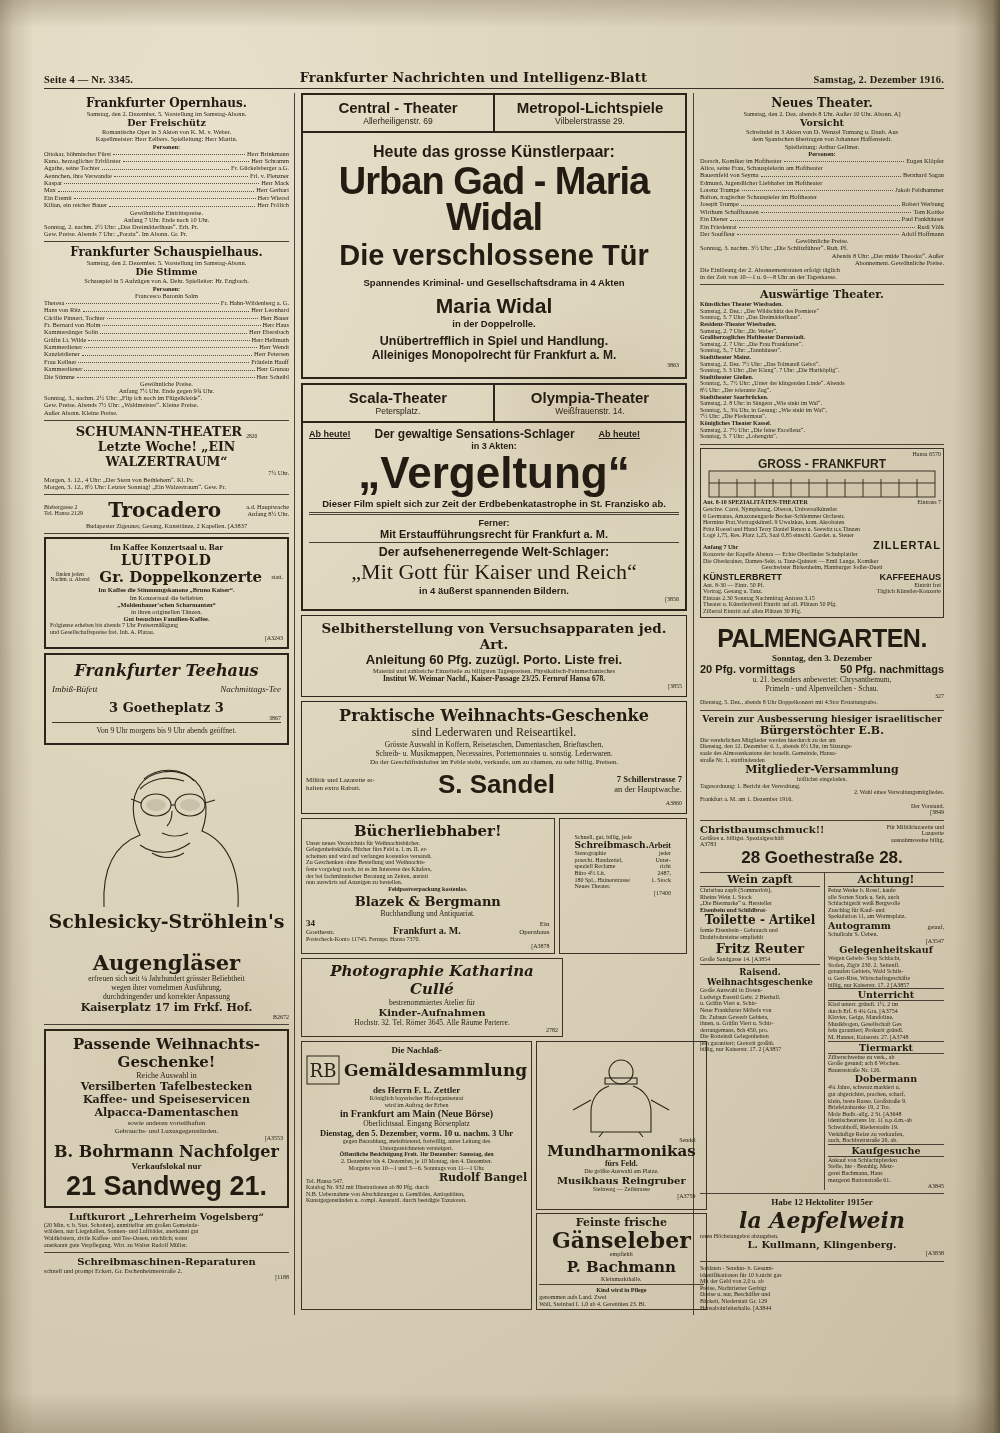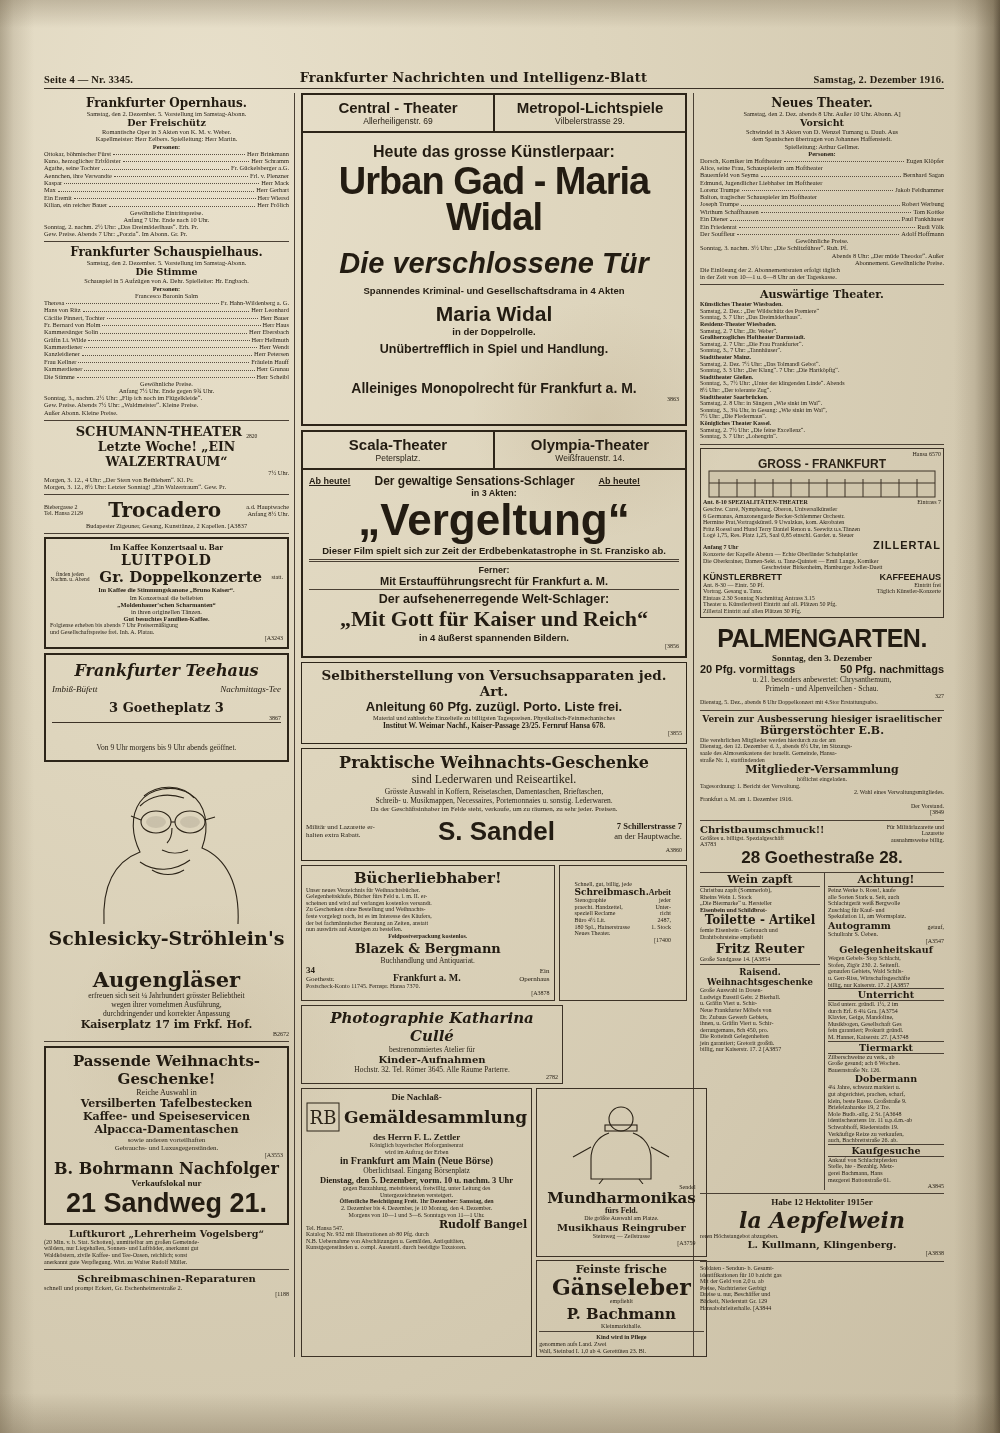--- a/index.html
+++ b/index.html
@@ -63,21 +63,21 @@
   .twohead > div{flex:1;text-align:center;padding:4px 2px 5px;}
   .twohead > div:first-child{border-right:2px solid #2d2519;}
   .th-t{font-size:15px;font-weight:bold;font-family:"Liberation Sans",sans-serif;}
   .th-s{font-size:8.5px;font-family:"Liberation Sans",sans-serif;}
   .kp{font-family:"Liberation Sans",sans-serif;font-weight:bold;text-align:center;}
   .urban{font-size:38px;line-height:.95;letter-spacing:-1px;}
   .door{font-size:29px;line-height:1;}
   .mw{font-size:21px;}
   .ssans{font-family:"Liberation Sans",sans-serif;}
   .verg{font-family:"Liberation Sans",sans-serif;font-weight:bold;font-size:44px;line-height:1;text-align:center;}
-  .gott{font-family:"Liberation Serif",serif;font-weight:bold;font-size:22px;text-align:center;}
+  .gott{font-family:"Liberation Serif",serif;font-weight:normal;font-size:22px;text-align:center;}
   .sandel{font-family:"Liberation Sans",sans-serif;font-weight:bold;font-size:26px;text-align:center;}
   .teehaus{font-family:"DejaVu Serif",serif;font-style:italic;font-weight:bold;font-size:16px;text-align:center;}
   .palmen{font-family:"Liberation Sans",sans-serif;font-weight:bold;font-size:25px;text-align:center;letter-spacing:-.5px;}
   .goethe{font-family:"Liberation Sans",sans-serif;font-weight:bold;font-size:17px;text-align:center;}
   .sandweg{font-family:"Liberation Sans",sans-serif;font-weight:bold;font-size:27px;text-align:center;}
   .bohr{font-family:"DejaVu Serif",serif;font-weight:bold;font-size:16px;text-align:center;}
   .passende{font-family:"DejaVu Serif",serif;font-weight:bold;font-size:15px;text-align:center;}
   .augen{font-family:"DejaVu Serif",serif;font-weight:bold;font-size:21px;text-align:center;line-height:1.05;margin-top:20px;}
   .num{font-size:5.6px;}
   .apfel{font-family:"DejaVu Serif",serif;font-style:italic;font-weight:bold;font-size:22px;text-align:center;}
@@ -290,21 +290,21 @@
         </div>
 
         <div class="ad" style="border:2px solid #2d2519;padding:6px 6px 8px;margin-top:4px;">
           <div class="teehaus">Frankfurter Teehaus</div>
           <div style="display:flex;justify-content:space-between;font-size:9px;font-style:italic;margin-top:4px;">
             <span>Imbiß-Büfett</span>
             <span>Nachmittags-Tee</span>
           </div>
           <div class="ctr" style="font-size:13px;font-weight:bold;margin-top:6px;font-family:'DejaVu Serif',serif;">3 Goetheplatz 3</div>
           <div class="tiny" style="text-align:right">3867</div>
-          <div class="ctr" style="font-size:7.5px;border-top:1px solid #3c3226;padding-top:20px;">Von 9 Uhr morgens bis 9 Uhr abends geöffnet.</div>
+          <div class="ctr" style="font-size:7.5px;border-top:1px solid #3c3226;padding-top:3px;">Von 9 Uhr morgens bis 9 Uhr abends geöffnet.</div>
         </div>
 
         <div style="height:160px;position:relative;overflow:hidden;margin-top:4px;">
           <svg width="240" height="160" viewBox="0 0 240 160">
             <g fill="none" stroke="#2c2418" stroke-width="1.1">
               <path d="M60 158 C58 120 70 96 96 86 C88 70 86 50 96 36 C106 22 130 18 146 28 C162 38 166 60 158 82 C182 92 196 118 194 158"></path>
               <ellipse cx="112" cy="56" rx="15" ry="11"></ellipse>
               <ellipse cx="146" cy="56" rx="15" ry="11"></ellipse>
               <path d="M127 56 h4"></path>
               <path d="M97 54 l-10 -4"></path>
@@ -368,29 +368,29 @@
           <div class="twohead">
             <div>
               <div class="th-t">Central - Theater</div>
               <div class="th-s">Allerheiligenstr. 69</div>
             </div>
             <div>
               <div class="th-t">Metropol-Lichtspiele</div>
               <div class="th-s">Vilbelerstrasse 29.</div>
             </div>
           </div>
-          <div style="padding:6px 6px 21px;">
+          <div style="padding:6px 6px 8px;">
             <div class="kp" style="font-size:16px;margin:4px 0 2px;">Heute das grosse Künstlerpaar:</div>
             <div class="kp urban">Urban Gad - Maria Widal</div>
-            <div class="kp door" style="margin-top:14px;font-style:italic;">Die verschlossene Tür</div>
+            <div class="kp door" style="margin-top:6px;">Die verschlossene Tür</div>
             <div class="kp" style="font-size:9.5px;margin-top:7px;">Spannendes Kriminal- und Gesellschaftsdrama in 4 Akten</div>
             <div class="kp mw" style="margin-top:6px;">Maria Widal</div>
             <div class="kp" style="font-size:9.5px;">in der Doppelrolle.</div>
             <div class="kp" style="font-size:12.5px;margin-top:5px;">Unübertrefflich in Spiel und Handlung.</div>
-            <div class="kp" style="font-size:14px;margin-top:24px;">Alleiniges Monopolrecht für Frankfurt a. M.</div>
+            <div class="kp" style="font-size:12px;">Alleiniges Monopolrecht für Frankfurt a. M.</div>
             <div class="tiny" style="text-align:right">3863</div>
           </div>
         </div>
 
         <div class="bigbox" style="padding:0;">
           <div class="twohead">
             <div>
               <div class="th-t">Scala-Theater</div>
               <div class="th-s">Petersplatz.</div>
             </div>
@@ -425,21 +425,21 @@
           <div class="ctr" style="font-size:6.4px">Material und zahlreiche Einzelteile zu billigsten Tagespreisen. Physikalisch-Feinmechanisches</div>
           <div class="ctr b" style="font-size:7.5px">Institut W. Weimar Nachf., Kaiser-Passage 23/25.  Fernruf Hansa 678.</div>
           <div class="tiny" style="text-align:right">[3855</div>
         </div>
 
         <div class="bigbox" style="border-width:1px;">
           <div class="ctr b fr" style="font-size:16px">Praktische Weihnachts-Geschenke</div>
           <div class="ctr" style="font-size:12px"><span>sind Lederwaren und Reiseartikel.</span></div>
           <div class="ctr" style="font-size:7.5px">Grösste Auswahl in Koffern, Reisetaschen, Damentaschen, Brieftaschen,</div>
           <div class="ctr" style="font-size:7.5px">Schreib- u. Musikmappen, Necessaires, Portemonnaies u. sonstig. Lederwaren.</div>
-          <div class="ctr" style="font-size:7px">Da der Geschäftsinhaber im Felde steht, verkaufe, um zu räumen, zu sehr jeder. Preisen.</div>
+          <div class="ctr" style="font-size:7px">Da der Geschäftsinhaber im Felde steht, verkaufe, um zu räumen, zu sehr billig. Preisen.</div>
           <div style="display:flex;align-items:center;justify-content:space-between;margin-top:3px;">
             <div style="font-size:7px;line-height:1.15;width:120px;">
               <div>Militär und Lazarette er-</div>
               <div>halten extra Rabatt.</div>
             </div>
             <div class="sandel" style="flex:1">S. Sandel</div>
             <div style="font-size:8.5px;line-height:1.2;text-align:right;width:115px;">
               <div class="b">7 Schillerstrasse 7</div>
               <div>an der Hauptwache.</div>
             </div>

